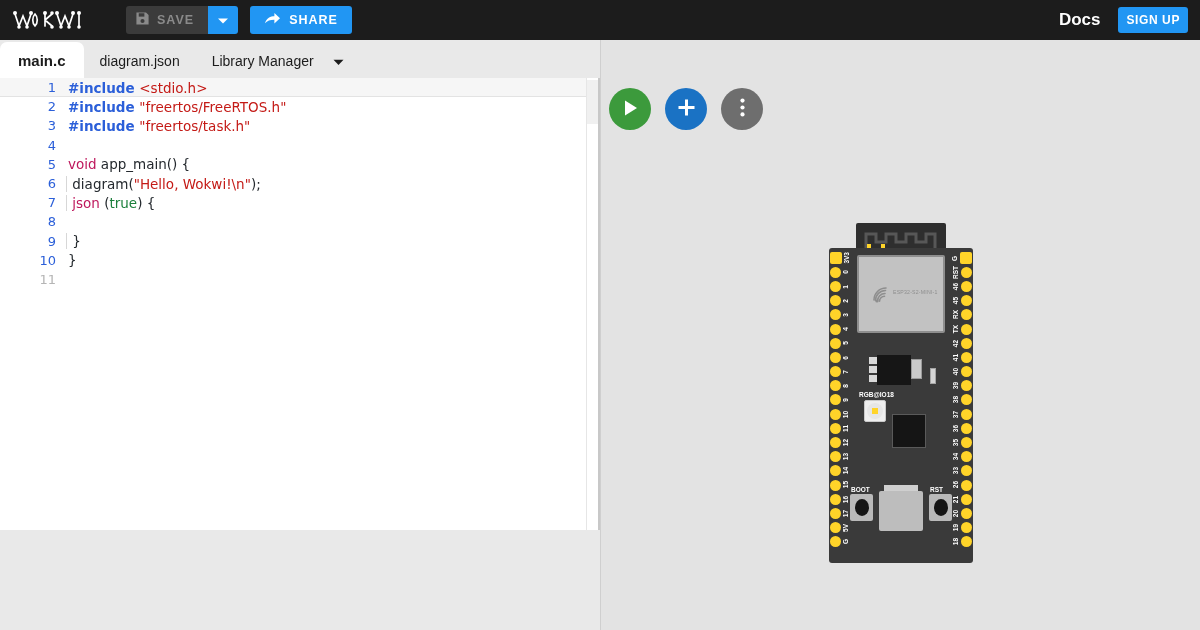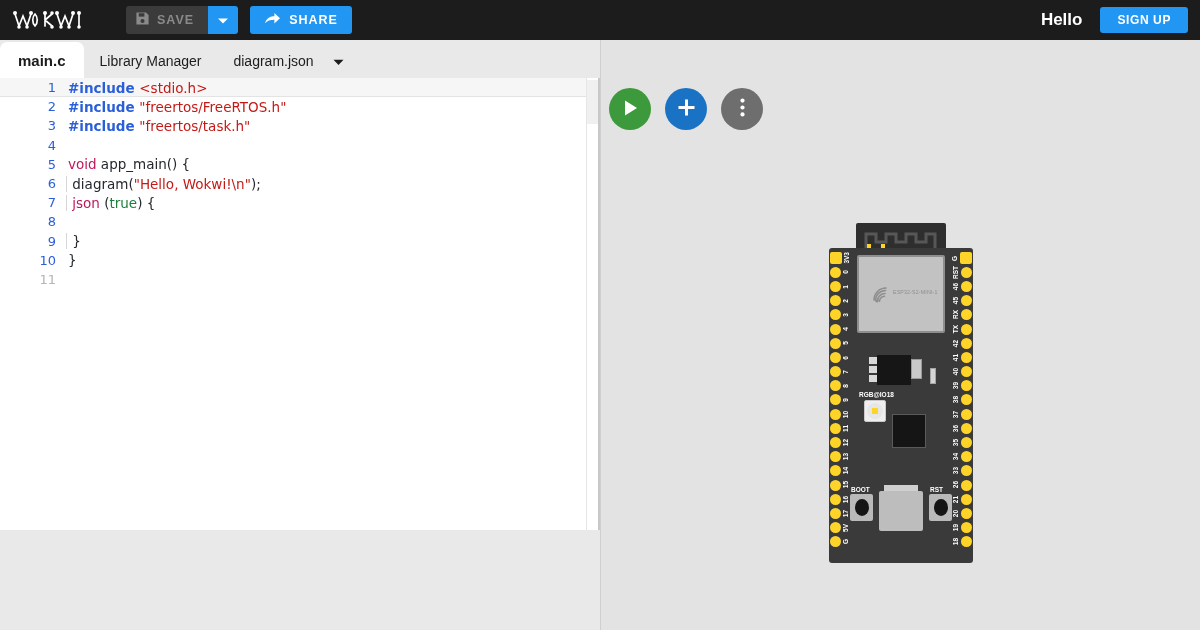--- a/index.html
+++ b/index.html
@@ -44,21 +44,21 @@
   .topbar-right {
     margin-left: auto; display: flex; align-items: center; gap: 18px;
     margin-right: 12px;
   }
   .docs-link {
     color: #ffffff; font-size: 17px; font-weight: bold;
     text-decoration: none; cursor: pointer;
   }
   .signup-btn {
     background: #2196f3; color: #fff; height: 26px;
-    display: flex; align-items: center; padding: 0 17px;
+    display: flex; align-items: center; padding: 0 8px;
     font-size: 12px; font-weight: bold; letter-spacing: 0.6px;
     border-radius: 3px; border: none; cursor: pointer;
   }
 
   
   .left-pane {
     position: absolute; left: 0; top: 40px; width: 600px; height: 590px;
     background: #e9e9e9;
   }
   .right-pane {
@@ -321,36 +321,36 @@
     <button class="share-btn">
       <span>
         <svg width="17" height="15" viewBox="0 0 18 16" fill="#ffffff">
           <path d="M1 13 C2.5 7.5, 7 5.6, 11 5.6 L11 2 L17 7.6 L11 13.2 L11 9.4 C6.5 9.4, 3.2 10.6, 1 13 Z"></path>
         </svg>
       </span>
       <span>SHARE</span>
     </button>
 
     <div class="topbar-right">
-      <a class="docs-link">Hello</a>
+      <a class="docs-link">Docs</a>
       <button class="signup-btn">SIGN UP</button>
     </div>
   </div>
 
   <div class="left-pane">
 
     <div class="tabstrip">
       <div class="tab active">
         <span>main.c</span>
       </div>
       <div class="tab">
-        <span>Library Manager</span>
+        <span>diagram.json</span>
       </div>
       <div class="tab">
-        <span>diagram.json</span>
+        <span>Library Manager</span>
       </div>
       <div class="tab-caret">
         <span>
           <svg width="11" height="7" viewBox="0 0 11 7">
               <path d="M0.5 0.8 L5.5 6 L10.5 0.8 Z" fill="#1c1c1c"></path>
             </svg>
         </span>
       </div>
     </div>
 

